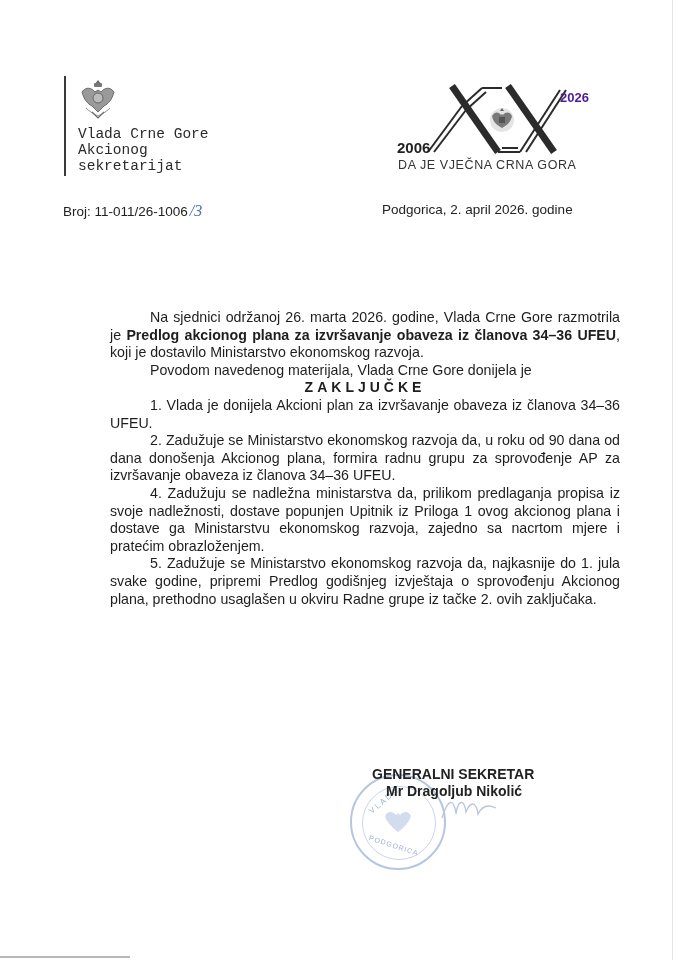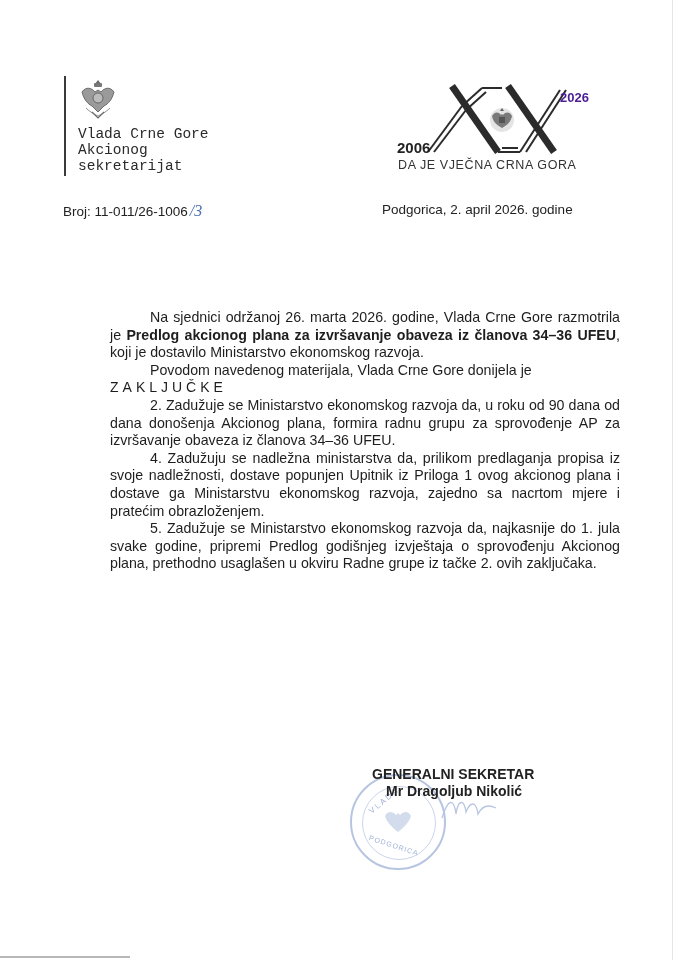--- a/index.html
+++ b/index.html
@@ -41,21 +41,21 @@
   }
   .doc-date { position: absolute; left: 382px; top: 202px; font-size: 13.5px; color: #222; white-space: nowrap; }
   
   .body-text {
     position: absolute; left: 62px; top: 309px; width: 510px;
     font-size: 14.2px; line-height: 17.6px; color: #1e1e1e; text-align: justify; margin-left: 48px;
   }
   .body-text p { margin: 0; text-indent: 40px; }
   .body-text b { font-weight: bold; }
   .heading {
-    text-align: left; font-weight: normal; letter-spacing: 4px; font-size: 14px;
+    text-align: center; font-weight: bold; letter-spacing: 4px; font-size: 14px;
     margin: 21px 0 19px 0; text-indent: 0 !important;
   }
   
   .signature-block { position: absolute; left: 380px; top: 766px; width: 240px; height: 110px; }
   .stamp {
     position: absolute; left: -30px; top: 8px; width: 92px; height: 92px; border-radius: 50%;
     border: 2px solid #9fb2d8; opacity: 0.75;
   }
   .stamp-inner { position: absolute; left: 10px; top: 10px; width: 72px; height: 72px; border-radius: 50%; border: 1px solid #b8c6e4; }
   .stamp-city {
@@ -118,20 +118,21 @@
 
 <div class="ref-number">
   <span>Broj: 11-011/26-1006</span><span class="ref-handwritten">/3</span>
 </div>
 <div class="doc-date">Podgorica, 2. april 2026. godine</div>
 
 <div class="body-text">
   <p><span>Na sjednici održanoj 26. marta 2026. godine, Vlada Crne Gore razmotrila je </span><b>Predlog akcionog plana za izvršavanje obaveza iz članova 34–36 UFEU</b><span>, koji je dostavilo Ministarstvo ekonomskog razvoja.</span></p>
   <p>Povodom navedenog materijala, Vlada Crne Gore donijela je</p>
   <p class="heading">ZAKLJUČKE</p>
+  <p>1. Vlada je donijela Akcioni plan za izvršavanje obaveza iz članova 34–36 UFEU.</p>
   <p>2. Zadužuje se Ministarstvo ekonomskog razvoja da, u roku od 90 dana od dana donošenja Akcionog plana, formira radnu grupu za sprovođenje AP za izvršavanje obaveza iz članova 34–36 UFEU.</p>
   <p>4. Zadužuju se nadležna ministarstva da, prilikom predlaganja propisa iz svoje nadležnosti, dostave popunjen Upitnik iz Priloga 1 ovog akcionog plana i dostave ga Ministarstvu ekonomskog razvoja, zajedno sa nacrtom mjere i pratećim obrazloženjem.</p>
   <p>5. Zadužuje se Ministarstvo ekonomskog razvoja da, najkasnije do 1. jula svake godine, pripremi Predlog godišnjeg izvještaja o sprovođenju Akcionog plana, prethodno usaglašen u okviru Radne grupe iz tačke 2. ovih zaključaka.</p>
 </div>
 
 <div class="signature-block">
   <div class="stamp">
     <div class="stamp-inner"></div>
     <div class="stamp-top">VLADA</div>
     <svg class="stamp-crest" viewBox="0 0 32 32">

